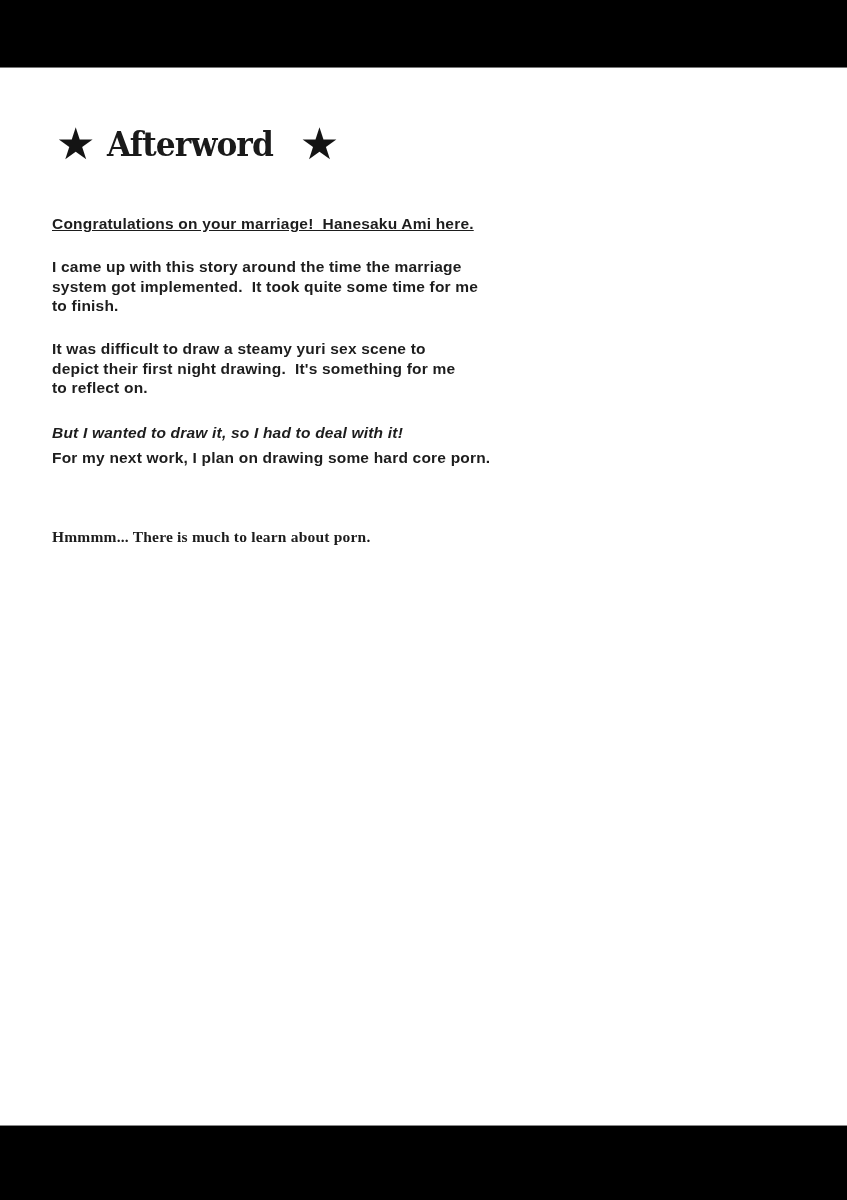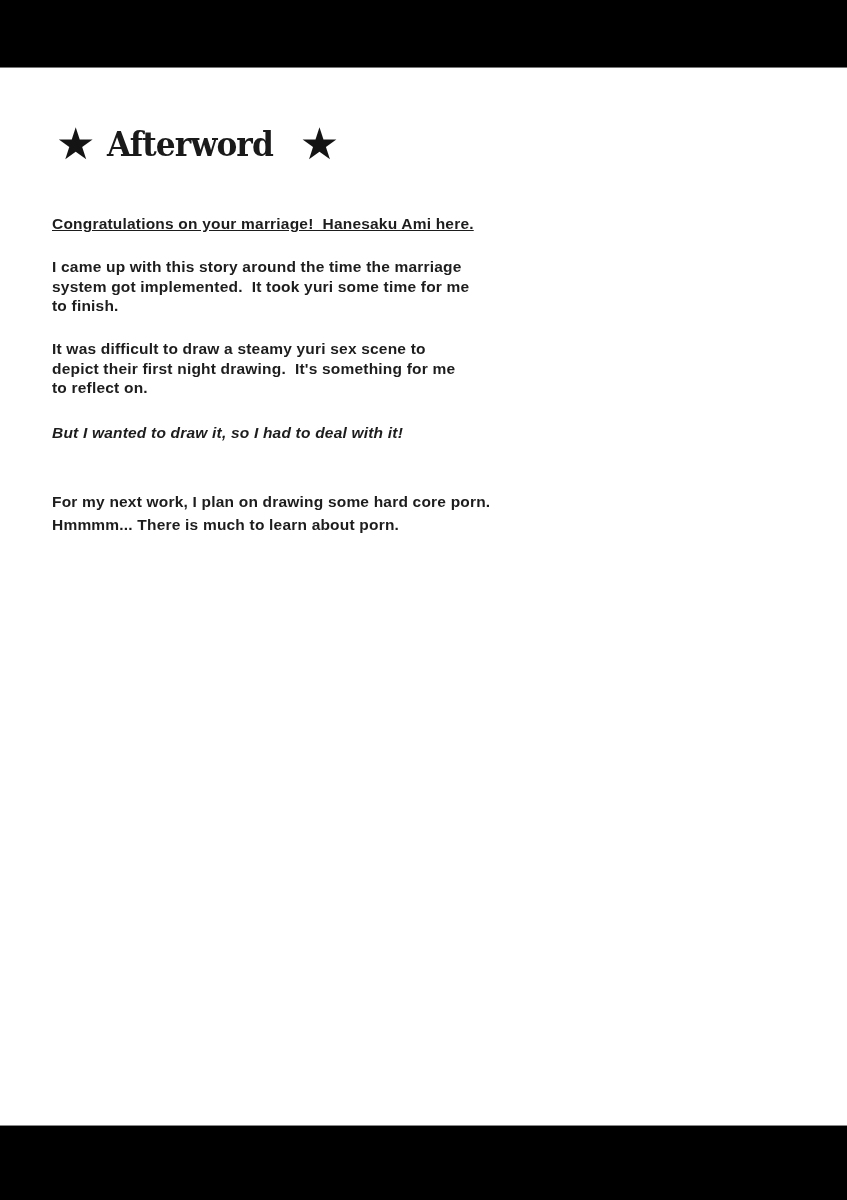--- a/index.html
+++ b/index.html
@@ -63,39 +63,39 @@
     font-size: 15.5px;
     font-weight: 600;
     letter-spacing: 0.2px;
     line-height: 19.5px;
     white-space: pre-wrap;
   }
   .p1 { top: 214px; text-decoration: underline; }
   .p2 { top: 257px; }
   .p3 { top: 339px; }
   .p4 { top: 423px; font-style: italic; }
-  .p5 { top: 492px; }
-  .p6 { top: 515px; }
+  .p5 { top: 448px; }
+  .p6 { top: 527px; font-family: Liberation Serif, serif; }
 </style>
 </head>
 <body>
 
 <div class="page">
 
   <div class="bar top"></div>
 
   <div class="title">
     <span class="star">★</span>
     <span class="title-text">Afterword</span>
     <span class="star">★</span>
   </div>
 
   <p class="para p1">Congratulations on your marriage!  Hanesaku Ami here.</p>
   <p class="para p2">I came up with this story around the time the marriage
-system got implemented.  It took yuri some time for me
+system got implemented.  It took quite some time for me
 to finish.</p>
   <p class="para p3">It was difficult to draw a steamy yuri sex scene to
 depict their first night drawing.  It's something for me
 to reflect on.</p>
   <p class="para p4">But I wanted to draw it, so I had to deal with it!</p>
   <p class="para p5">For my next work, I plan on drawing some hard core porn.</p>
   <p class="para p6">Hmmmm... There is much to learn about porn.</p>
 
   <div class="bar bottom"></div>
 

